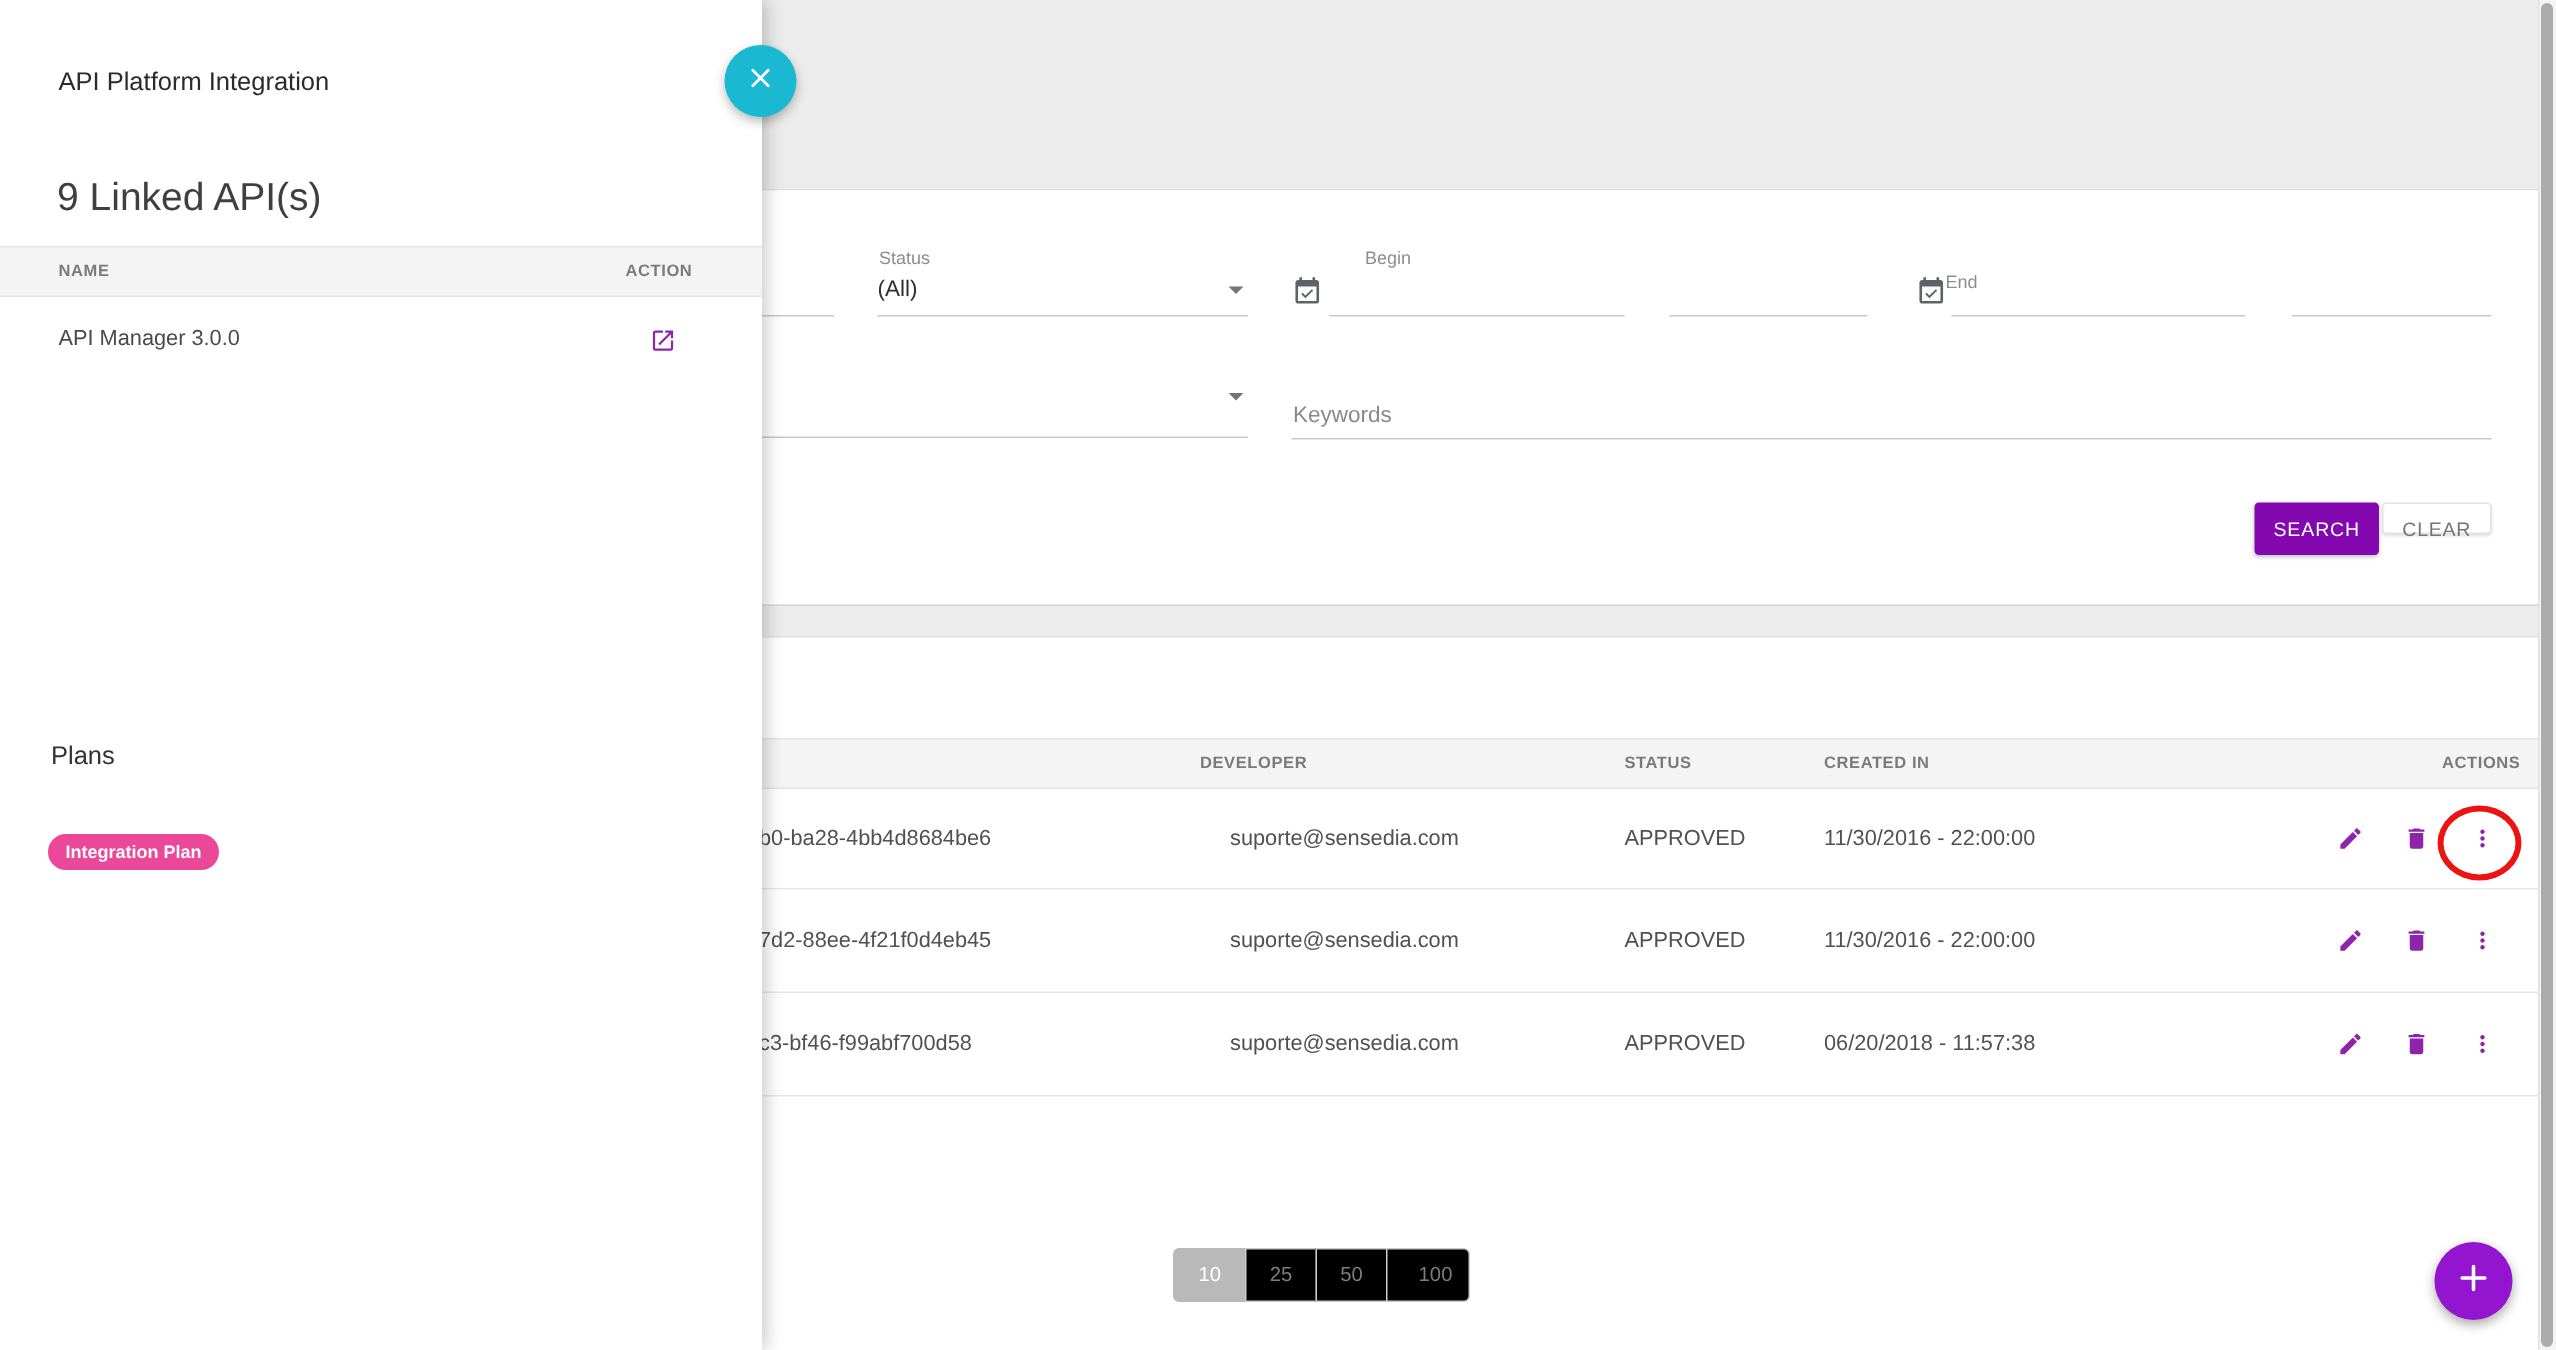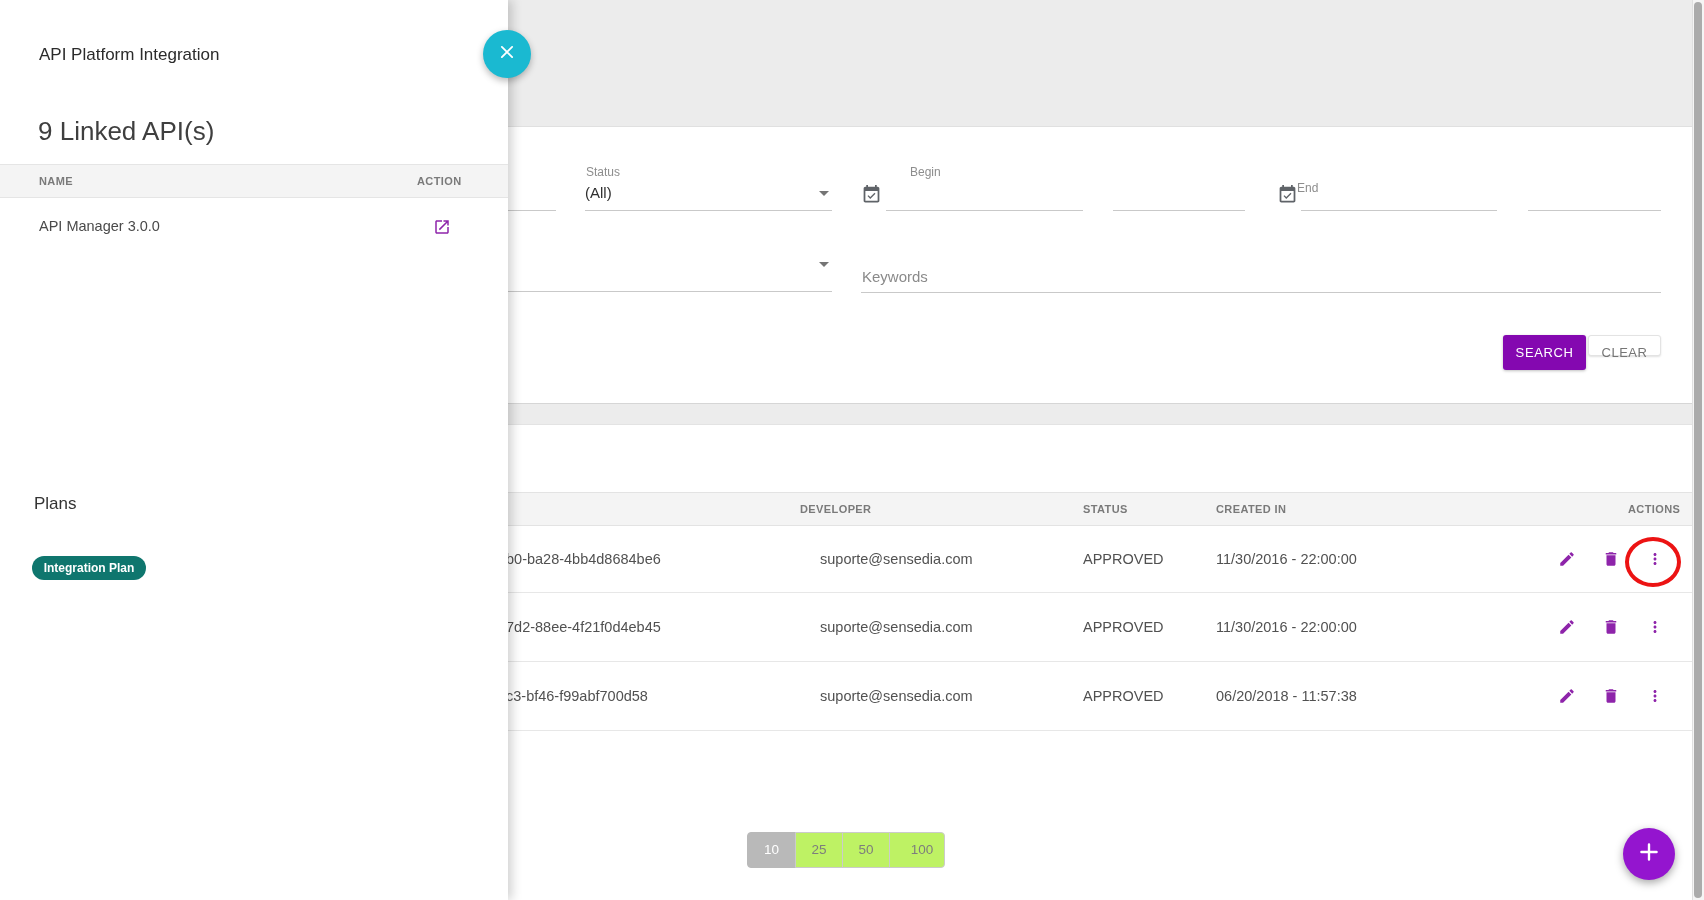--- a/index.html
+++ b/index.html
@@ -38,26 +38,26 @@
   .th{position:absolute;top:10px;font-size:11px;font-weight:700;color:#7a7a7a;letter-spacing:.4px;}
   .trow{left:0;width:1692px;background:#ffffff;border-bottom:1px solid #e7e7e7;}
   .td{position:absolute;font-size:14.5px;color:#515151;}
   .icon-btn{position:absolute;width:18px;height:18px;color:#8e24aa;cursor:pointer;}
   .icon-btn svg{display:block;width:18px;height:18px;fill:currentColor;}
   .annotation{left:1625px;top:537px;width:56px;height:50px;border:4px solid #ec1313;border-radius:50%;}
 
   
   .pager{left:747px;top:832px;display:flex;}
   .pg-btn{
-    height:36px;background:#bef264;border:1px solid #cbcbcb;color:#7d7d7d;font-size:13.5px;
+    height:36px;background:#000000;border:1px solid #cbcbcb;color:#7d7d7d;font-size:13.5px;
     text-align:center;line-height:34px;margin-left:-1px;cursor:pointer;
   }
   .pg-btn:first-child{margin-left:0;border-radius:4px 0 0 4px;}
   .pg-btn:last-child{border-radius:0 4px 4px 0;padding-left:10px;}
-  .pg-btn.selected{background:#b9b9b9;border-color:#b9b9b9;color:#ffffff;}
+  .pg-btn.selected{background:#b9b9b9;border-color:#b9b9b9;color:#ffffff;margin-left:35px;}
   .w49{width:49px;} .w48{width:48px;} .w56{width:56px;}
 
   .fab{
     left:1623px;top:828px;width:52px;height:52px;border-radius:50%;background:#9415cf;
     box-shadow:0 3px 8px rgba(0,0,0,.35);display:flex;align-items:center;justify-content:center;cursor:pointer;
   }
 
   .scroll-track{left:1692px;top:0;width:12px;height:900px;background:#f5f5f5;border-left:1px solid #e0e0e0;}
   .scroll-thumb{left:1694px;top:2px;width:8px;height:896px;background:#ababab;border-radius:4px;}
 
@@ -65,21 +65,21 @@
   .drawer{left:0;top:0;width:508px;height:900px;background:#ffffff;box-shadow:4px 0 10px rgba(0,0,0,.18);z-index:20;}
   .d-title{position:absolute;left:39px;top:45px;font-size:17px;color:#2b2b2b;}
   .d-heading{position:absolute;left:38px;top:116px;font-size:26px;color:#3f3f3f;}
   .d-thead{position:absolute;left:0;top:164px;width:508px;height:34px;background:#f4f4f4;border-top:1px solid #e5e5e5;border-bottom:1px solid #e5e5e5;}
   .d-th{position:absolute;top:10px;font-size:11px;font-weight:700;color:#7a7a7a;letter-spacing:.4px;}
   .d-row-name{position:absolute;left:39px;top:218px;font-size:14.5px;color:#4a4a4a;}
   .d-open-icon{position:absolute;left:433px;top:218px;width:18px;height:18px;color:#8e24aa;cursor:pointer;}
   .d-open-icon svg{display:block;width:18px;height:18px;fill:currentColor;}
   .d-plans{position:absolute;left:34px;top:494px;font-size:17px;color:#333333;}
   .chip{
-    position:absolute;left:32px;top:556px;width:114px;height:24px;border-radius:12px;background:#0f766e;
+    position:absolute;left:32px;top:556px;width:114px;height:24px;border-radius:12px;background:#ec4899;
     color:#ffffff;font-size:12px;font-weight:700;text-align:center;line-height:24px;cursor:pointer;
   }
   .close-fab{
     position:absolute;left:483px;top:30px;width:48px;height:48px;border-radius:50%;background:#1ab9d1;
     box-shadow:0 3px 7px rgba(0,0,0,.28);z-index:30;display:flex;align-items:center;justify-content:center;cursor:pointer;
   }
 </style>
 </head>
 <body>
 

